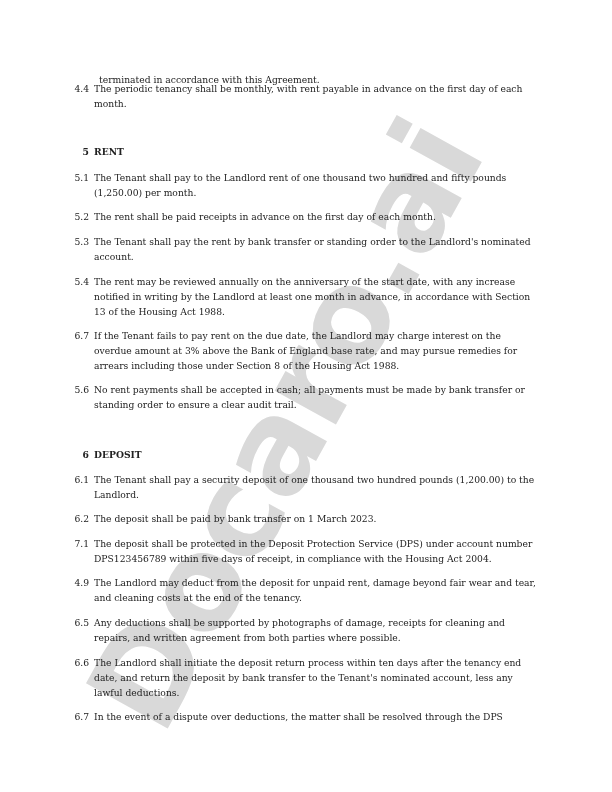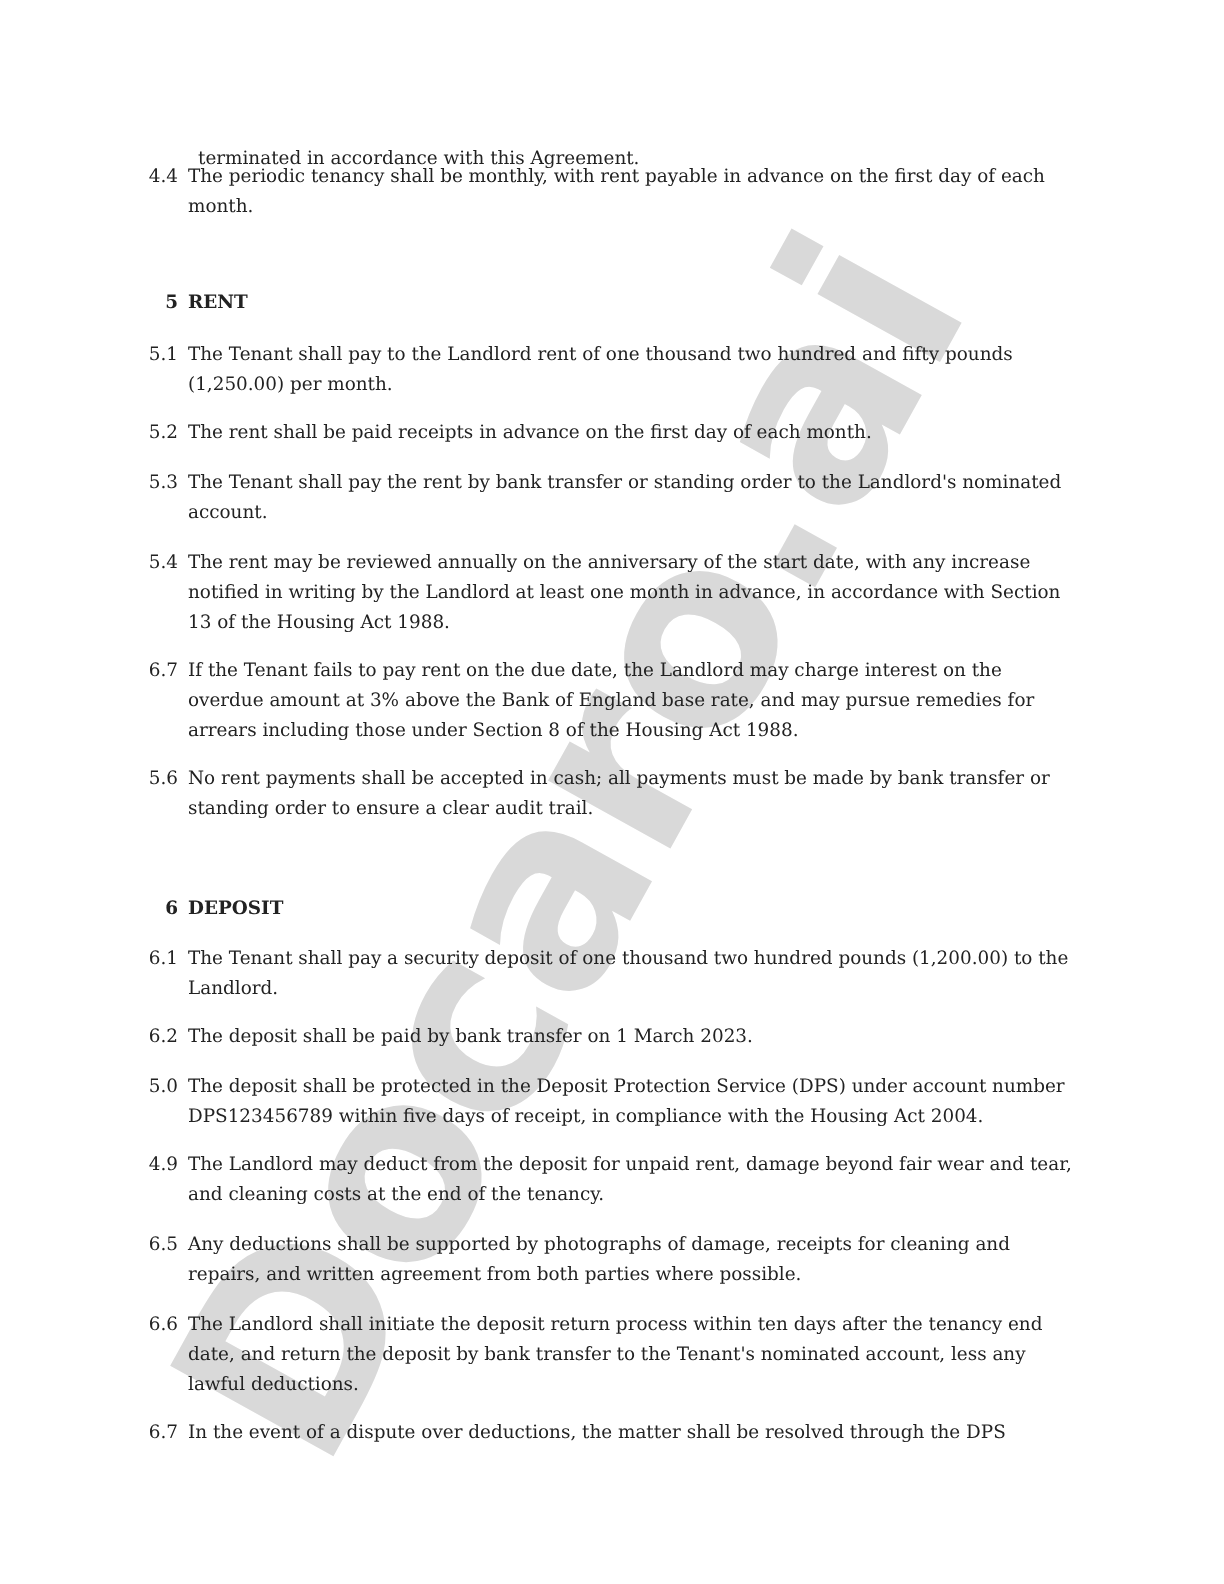--- a/index.html
+++ b/index.html
@@ -88,21 +88,21 @@
       <div class="num" style="line-height:15px;margin-left:48px;">6.1</div>
       <div class="text">The Tenant shall pay a security deposit of one thousand two hundred pounds (1,200.00) to the Landlord.</div>
     </div>
 
     <div class="row" style="top:511px;">
       <div class="num" style="line-height:15px;">6.2</div>
       <div class="text">The deposit shall be paid by bank transfer on 1 March 2023.</div>
     </div>
 
     <div class="row" style="top:536px;">
-      <div class="num" style="line-height:15px;">5.0</div>
+      <div class="num" style="line-height:15px;">7.1</div>
       <div class="text">The deposit shall be protected in the Deposit Protection Service (DPS) under account number DPS123456789 within five days of receipt, in compliance with the Housing Act 2004.</div>
     </div>
 
     <div class="row" style="top:575px;">
       <div class="num" style="line-height:15px;">4.9</div>
       <div class="text">The Landlord may deduct from the deposit for unpaid rent, damage beyond fair wear and tear, and cleaning costs at the end of the tenancy.</div>
     </div>
 
     <div class="row" style="top:615px;">
       <div class="num" style="line-height:15px;">6.5</div>

